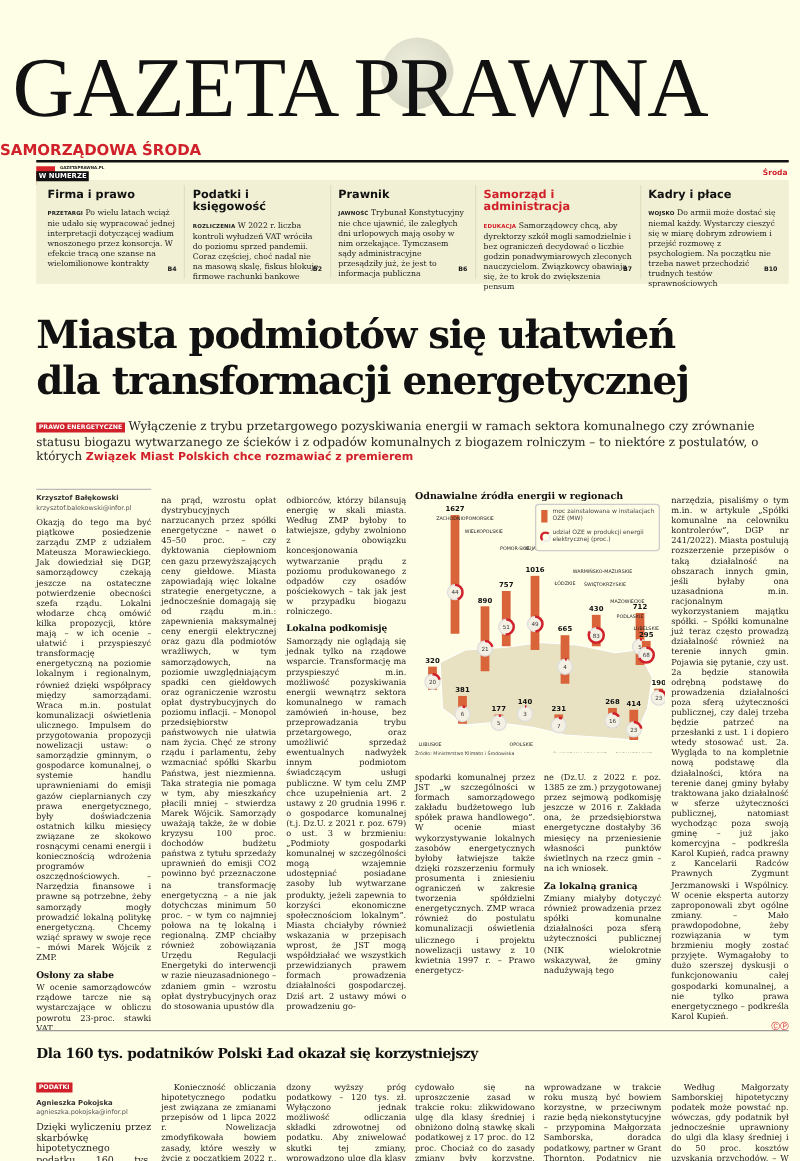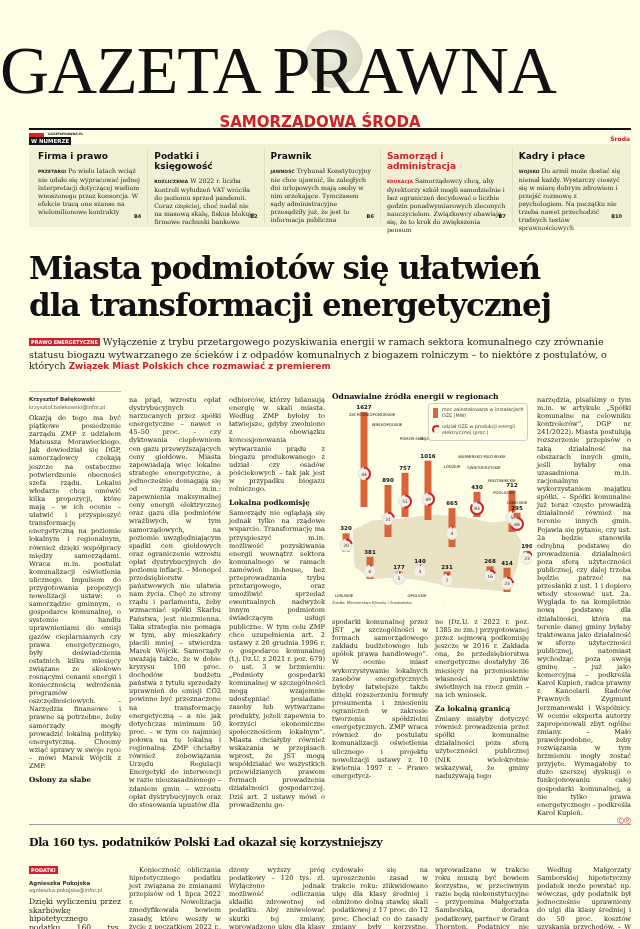--- a/index.html
+++ b/index.html
@@ -1,21 +1,21 @@
 <!DOCTYPE html>
 <html><head>
 <meta charset="utf-8">
 <style>
 *{box-sizing:border-box;margin:0;padding:0}
 body{width:640px;height:929px;background:#fefde6;font-family:"DejaVu Serif",serif;color:#1a1a1a;position:relative;overflow:hidden}
 .abs{position:absolute}
 .masthead{left:0;top:0;width:640px;height:150px}
-.mast-title{position:absolute;left:0;width:576px;top:36px;font-family:"Liberation Serif",serif;font-size:68px;letter-spacing:-1px;color:#111;line-height:1}
+.mast-title{position:absolute;left:0;width:576px;top:36px;text-align:center;font-family:"Liberation Serif",serif;font-size:68px;letter-spacing:-1px;color:#111;line-height:1}
 .globe{position:absolute;left:305px;top:30px;width:58px;height:58px;border-radius:50%;background:radial-gradient(circle at 40% 40%,#e8e8d8,#c8c8b8 70%,transparent 72%);opacity:.7}
-.mast-sub{position:absolute;left:0;width:640px;top:113px;text-align:center;font-family:"DejaVu Sans",sans-serif;font-weight:bold;color:#d0202a;font-size:15px}
+.mast-sub{position:absolute;left:0;width:640px;top:113px;text-align:left;font-family:"DejaVu Sans",sans-serif;font-weight:bold;color:#d0202a;font-size:12px}
 .dgp{position:absolute;left:29px;top:133px;width:15px;height:15px;background:#d9232a;color:#fff;font-size:6px;font-family:"Liberation Serif",serif;display:flex;align-items:center;justify-content:center}
 .sites{position:absolute;left:48px;top:132px;font-family:"DejaVu Sans",sans-serif;font-size:3.2px;font-weight:bold;line-height:5px;color:#222}
 .day{position:absolute;right:10px;top:135px;font-family:"DejaVu Sans",sans-serif;font-size:6px;font-weight:bold;color:#d0202a}
 .date{position:absolute;right:10px;top:145px;font-family:"DejaVu Sans",sans-serif;font-size:3px;color:#333}
 .rule{position:absolute;left:29px;width:602px;top:150px;height:2px;background:#111}
 .wn-tag{position:absolute;left:29px;top:137px;background:#111;color:#fff;font-family:"DejaVu Sans",sans-serif;font-size:5.5px;font-weight:bold;padding:1px 2px}
 .box{position:absolute;left:29px;top:144px;width:602px;height:83px;background:#f1f0d4;display:flex;padding:4px 3px}
 .col{flex:1;padding:3px 6px;border-left:1px solid #e0dfc0;position:relative}
 .col:first-child{border-left:none}
 .col h3{font-family:"DejaVu Sans",sans-serif;font-size:9px;font-weight:bold;margin-bottom:6px;color:#111}
@@ -98,26 +98,27 @@
   <span class="hl">Związek Miast Polskich chce rozmawiać z premierem</span>
 </div>
 
 <div class="bl-rule"></div>
 <div class="byline">Krzysztof Bałękowski</div>
 <div class="email">krzysztof.balekowski@infor.pl</div>
 
 <div class="txt" style="left:29px;top:414px;width:92px">
   <div>Okazją do tego ma być piątkowe posiedzenie zarządu ZMP z udziałem Mateusza Morawieckiego. Jak dowiedział się DGP, samorządowcy czekają jeszcze na ostateczne potwierdzenie obecności szefa rządu. Lokalni włodarze chcą omówić kilka propozycji, które mają – w ich ocenie – ułatwić i przyspieszyć transformację energetyczną na poziomie lokalnym i regionalnym, również dzięki współpracy między samorządami. Wraca m.in. postulat komunalizacji oświetlenia ulicznego. Impulsem do przygotowania propozycji nowelizacji ustaw: o samorządzie gminnym, o gospodarce komunalnej, o systemie handlu uprawnieniami do emisji gazów cieplarnianych czy prawa energetycznego, były doświadczenia ostatnich kilku miesięcy związane ze skokowo rosnącymi cenami energii i koniecznością wdrożenia programów oszczędnościowych. – Narzędzia finansowe i prawne są potrzebne, żeby samorządy mogły prowadzić lokalną politykę energetyczną. Chcemy wziąć sprawy w swoje ręce – mówi Marek Wójcik z ZMP.</div>
   <div class="sh">Osłony za słabe</div>
+  <div>W ocenie samorządowców rządowe tarcze nie są wystarczające w obliczu powrotu 23-proc. stawki VAT</div>
 </div>
 <div class="txt" style="left:129px;top:396px;width:92px">
   <div>na prąd, wzrostu opłat dystrybucyjnych narzucanych przez spółki energetyczne – nawet o 45–50 proc. – czy dyktowania ciepłowniom cen gazu przewyższających ceny giełdowe. Miasta zapowiadają więc lokalne strategie energetyczne, a jednocześnie domagają się od rządu m.in.: zapewnienia maksymalnej ceny energii elektrycznej oraz gazu dla podmiotów wrażliwych, w tym samorządowych, na poziomie uwzględniającym spadki cen giełdowych oraz ograniczenie wzrostu opłat dystrybucyjnych do poziomu inflacji. – Monopol przedsiębiorstw państwowych nie ułatwia nam życia. Chęć ze strony rządu i parlamentu, żeby wzmacniać spółki Skarbu Państwa, jest niezmienna. Taka strategia nie pomaga w tym, aby mieszkańcy płacili mniej – stwierdza Marek Wójcik. Samorządy uważają także, że w dobie kryzysu 100 proc. dochodów budżetu państwa z tytułu sprzedaży uprawnień do emisji CO2 powinno być przeznaczone na transformację energetyczną – a nie jak dotychczas minimum 50 proc. – w tym co najmniej połowa na tę lokalną i regionalną. ZMP chciałby również zobowiązania Urzędu Regulacji Energetyki do interwencji w razie nieuzasadnionego – zdaniem gmin – wzrostu opłat dystrybucyjnych oraz do stosowania upustów dla</div>
 </div>
 <div class="txt" style="left:229px;top:396px;width:96px">
-  <div>odbiorców, którzy bilansują energię w skali miasta. Według ZMP byłoby to łatwiejsze, gdyby zwolniono z obowiązku koncesjonowania wytwarzanie prądu z biogazu produkowanego z udział czy osadów pościekowych – tak jak jest w przypadku biogazu rolniczego.</div>
+  <div>odbiorców, którzy bilansują energię w skali miasta. Według ZMP byłoby to łatwiejsze, gdyby zwolniono z obowiązku koncesjonowania wytwarzanie prądu z poziomu produkowanego z odpadów czy osadów pościekowych – tak jak jest w przypadku biogazu rolniczego.</div>
   <div class="sh">Lokalna podkomisję</div>
   <div>Samorządy nie oglądają się jednak tylko na rządowe wsparcie. Transformację ma przyspieszyć m.in. możliwość pozyskiwania energii wewnątrz sektora komunalnego w ramach zamówień in-house, bez przeprowadzania trybu przetargowego, oraz umożliwić sprzedaż ewentualnych nadwyżek innym podmiotom świadczącym usługi publiczne. W tym celu ZMP chce uzupełnienia art. 2 ustawy z 20 grudnia 1996 r. o gospodarce komunalnej (t.j. Dz.U. z 2021 r. poz. 679) o ust. 3 w brzmieniu: „Podmioty gospodarki komunalnej w szczególności mogą wzajemnie udostępniać posiadane zasoby lub wytwarzane produkty, jeżeli zapewnia to korzyści ekonomiczne społecznościom lokalnym”. Miasta chciałyby również wskazania w przepisach wprost, że JST mogą współdziałać we wszystkich przewidzianych prawem formach prowadzenia działalności gospodarczej. Dziś art. 2 ustawy mówi o prowadzeniu go-</div>
 </div>
 
 <div class="chart" style="width:200px">
   <div class="chart-title">Odnawialne źródła energii w regionach</div>
   <svg id="chartsvg" width="200" height="210" style="position:absolute;left:0;top:0">
       <path d="M20 138 L40 128 L70 126 L100 122 L130 124 L160 130 L178 128 L190 150 L186 175 L175 200 L150 198 L120 196 L95 190 L65 186 L40 188 L22 175 Z" fill="#e9e2c2" stroke="#fff" stroke-width="1"></path>
       <rect x="28.5" y="20" width="7" height="95" fill="#d9643a"></rect>
       <text x="32" y="17" font-size="5.5" font-weight="bold" text-anchor="middle" font-family="DejaVu Sans, sans-serif" fill="#111">1627</text>

